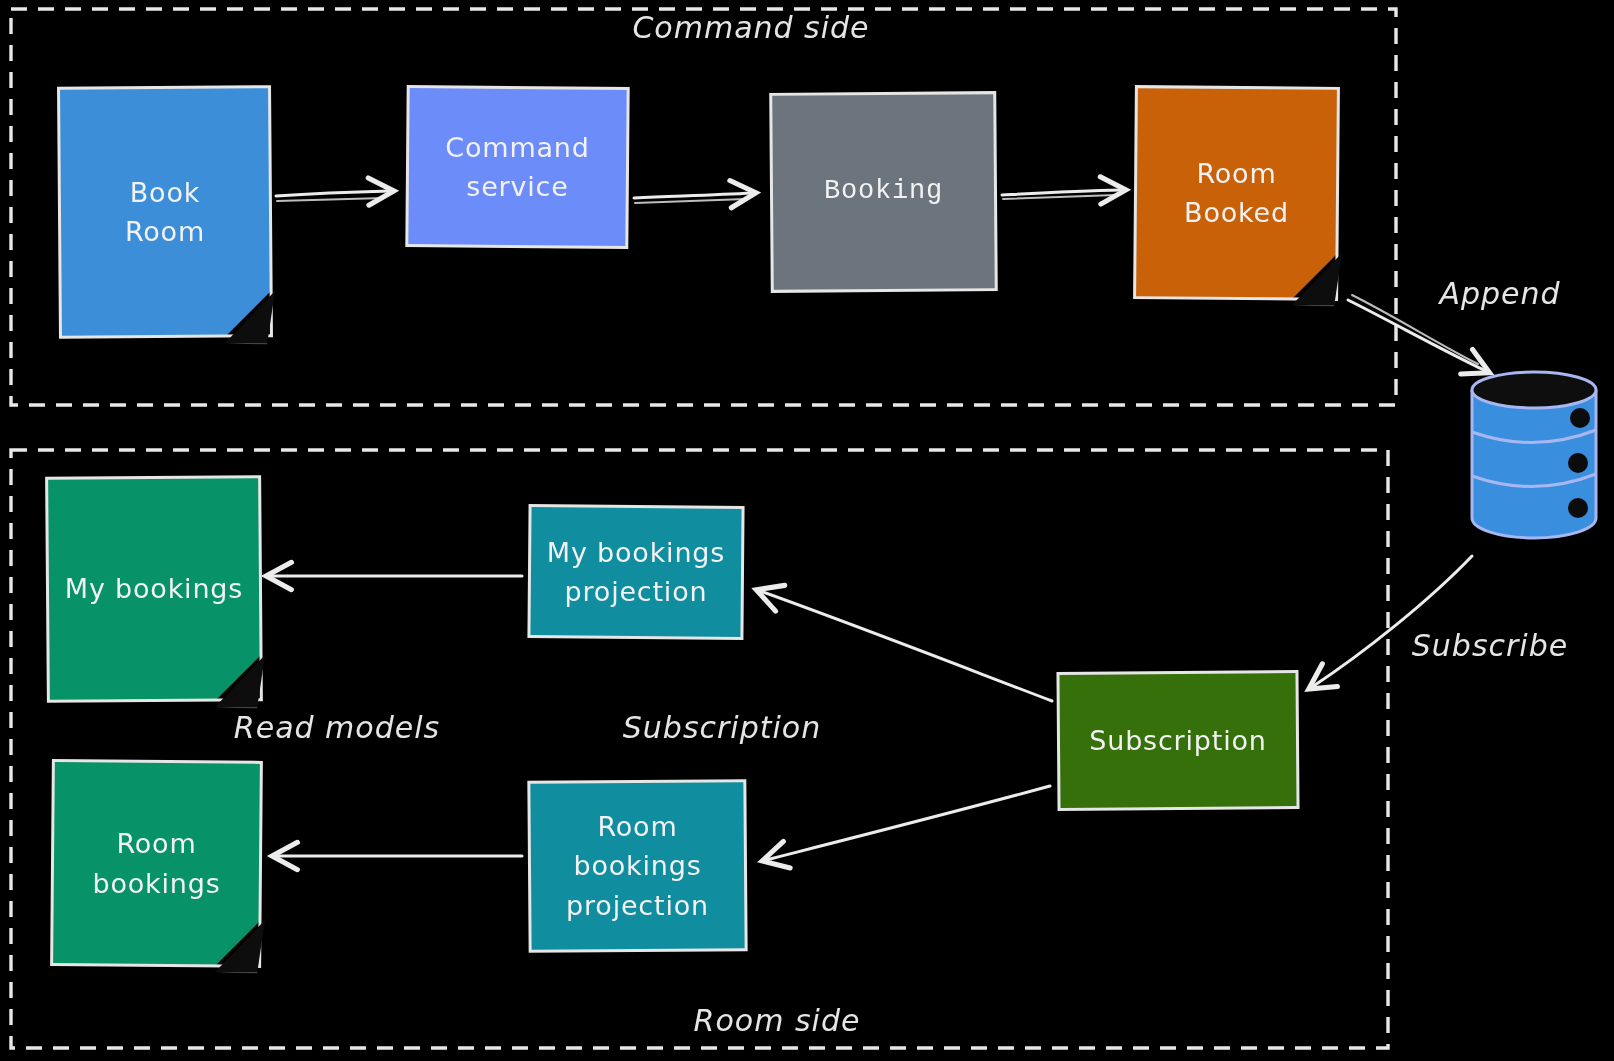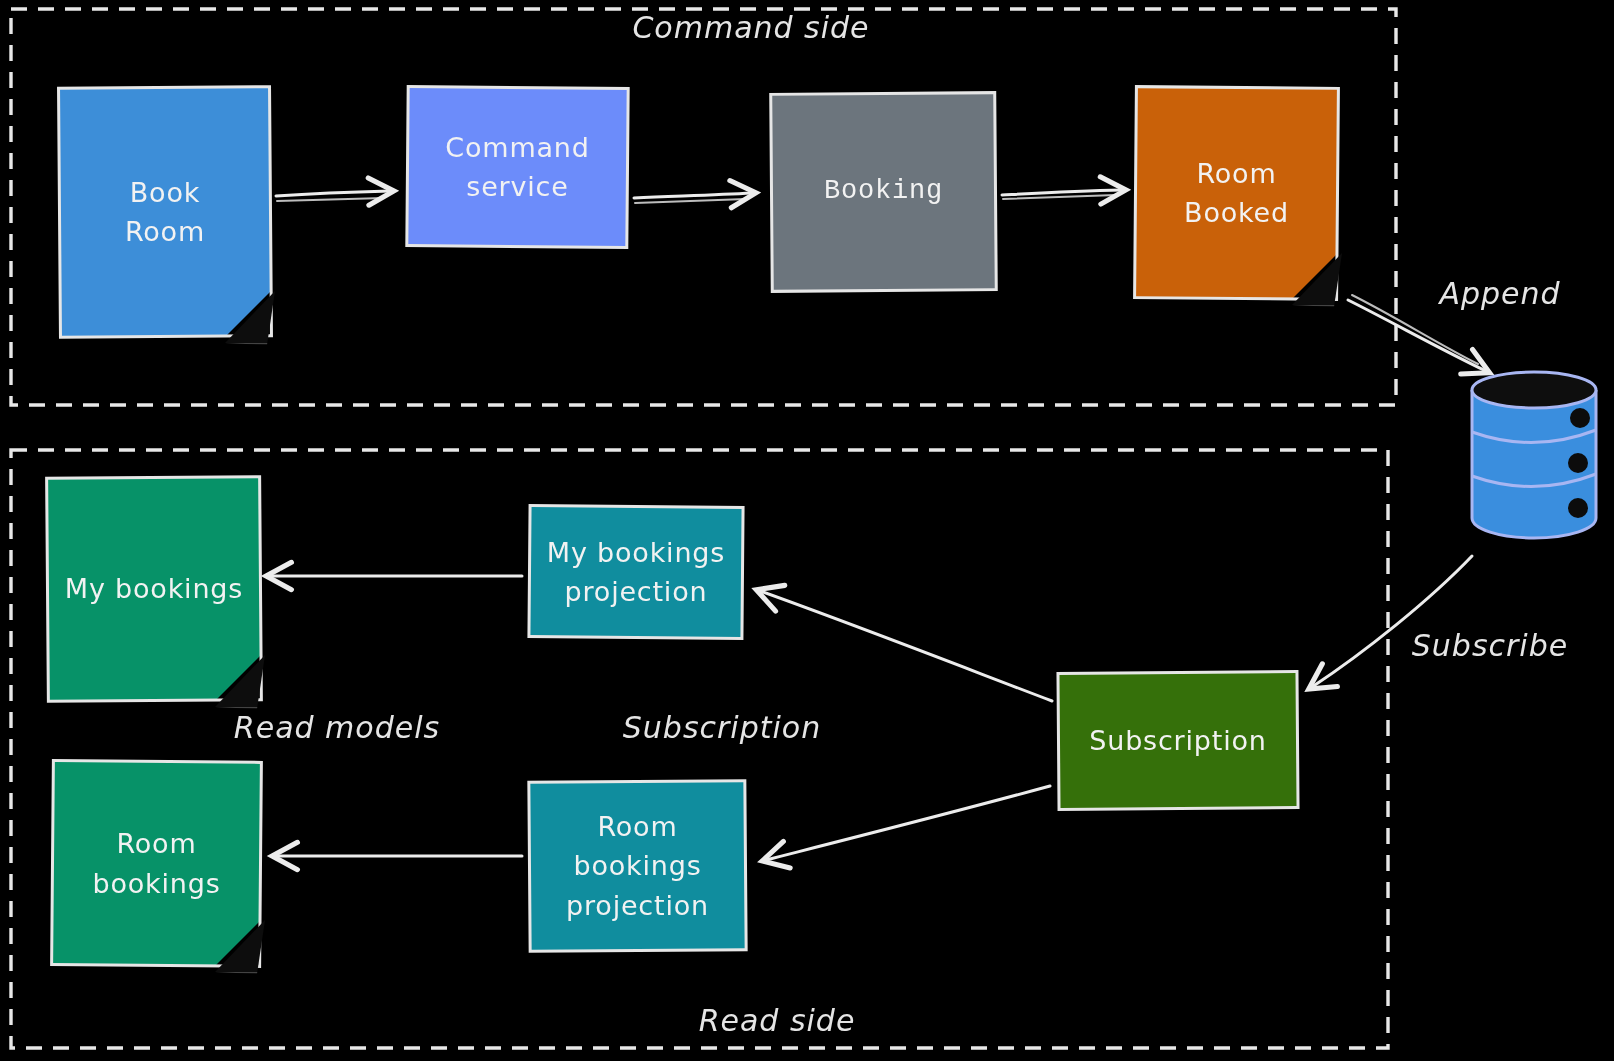--- a/index.html
+++ b/index.html
@@ -70,21 +70,21 @@
       <path opacity="0.8" d="M1352,295 C1396,317 1438,344 1478,364" stroke-width="2"></path>
       <path d="M1472,556 C1430,600 1365,652 1312,687" marker-end="url(#ah)"></path>
       <path d="M1052,701 C960,666 855,625 760,591" marker-end="url(#ah)"></path>
       <path d="M1050,786 C955,812 860,836 766,860" marker-end="url(#ah)"></path>
       <path d="M522,576 L270,576" marker-end="url(#ah)"></path>
       <path d="M522,856 L276,856" marker-end="url(#ah)"></path>
     </g>
   </svg>
 
   <div class="title" id="t-command">Command side</div>
-  <div class="title" id="t-query">Read side</div>
+  <div class="title" id="t-query">Room side</div>
 
   <div class="node sticky" id="n-book-room">
     <span class="fill" style="background-color: rgb(61, 142, 216);"></span>
     <span class="outline"></span>
     <span class="fold"></span>
     <span class="label">Book
 Room</span>
   </div>
 
   <div class="node rot-b" id="n-command-service">

